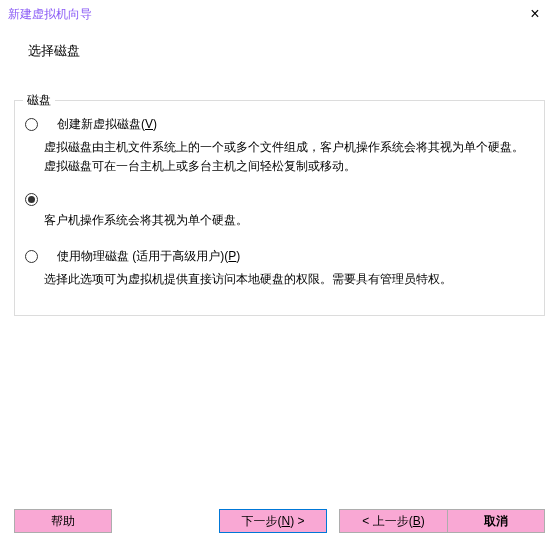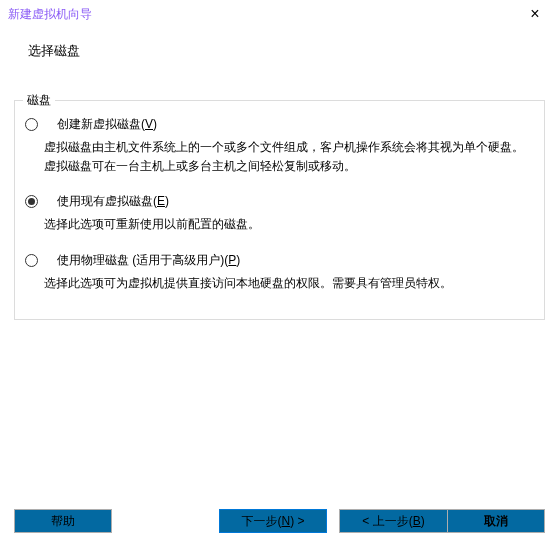--- a/index.html
+++ b/index.html
@@ -108,21 +108,21 @@
       bottom: 10px;
       left: 0;
       right: 0;
       padding: 0 14px;
       display: flex;
       align-items: center;
     }
     .btn {
       height: 24px;
       border: 1px solid #adadad;
-      background: #0369a1;
+      background: #f9a8d4;
       font-size: 12px;
       font-family: inherit;
       cursor: pointer;
       padding: 0 8px;
       display: inline-flex;
       align-items: center;
       justify-content: center;
     }
     .btn .accel {
       text-decoration: underline;
@@ -167,23 +167,22 @@
     <div class="radio-row">
       <span class="radio"></span>
       <span class="radio-label"><span>创建新虚拟磁盘(</span><span class="accel">V</span><span>)</span></span>
     </div>
     <div class="option-desc">虚拟磁盘由主机文件系统上的一个或多个文件组成，客户机操作系统会将其视为单个硬盘。虚拟磁盘可在一台主机上或多台主机之间轻松复制或移动。</div>
   </div>
 
   <div class="option">
     <div class="radio-row">
       <span class="radio checked"></span>
-      <span class="radio-label"><span>使用现有虚拟磁盘(</span><span class="accel">E</span><span>)</span></span>
     </div>
-    <div class="option-desc">选择此选项可重新使用以前配置的磁盘。</div>
+    <div class="option-desc">客户机操作系统会将其视为单个硬盘。</div>
   </div>
 
   <div class="option">
     <div class="radio-row">
       <span class="radio"></span>
       <span class="radio-label"><span>使用物理磁盘 (适用于高级用户)(</span><span class="accel">P</span><span>)</span></span>
     </div>
     <div class="option-desc">选择此选项可为虚拟机提供直接访问本地硬盘的权限。需要具有管理员特权。</div>
   </div>
 </div>

